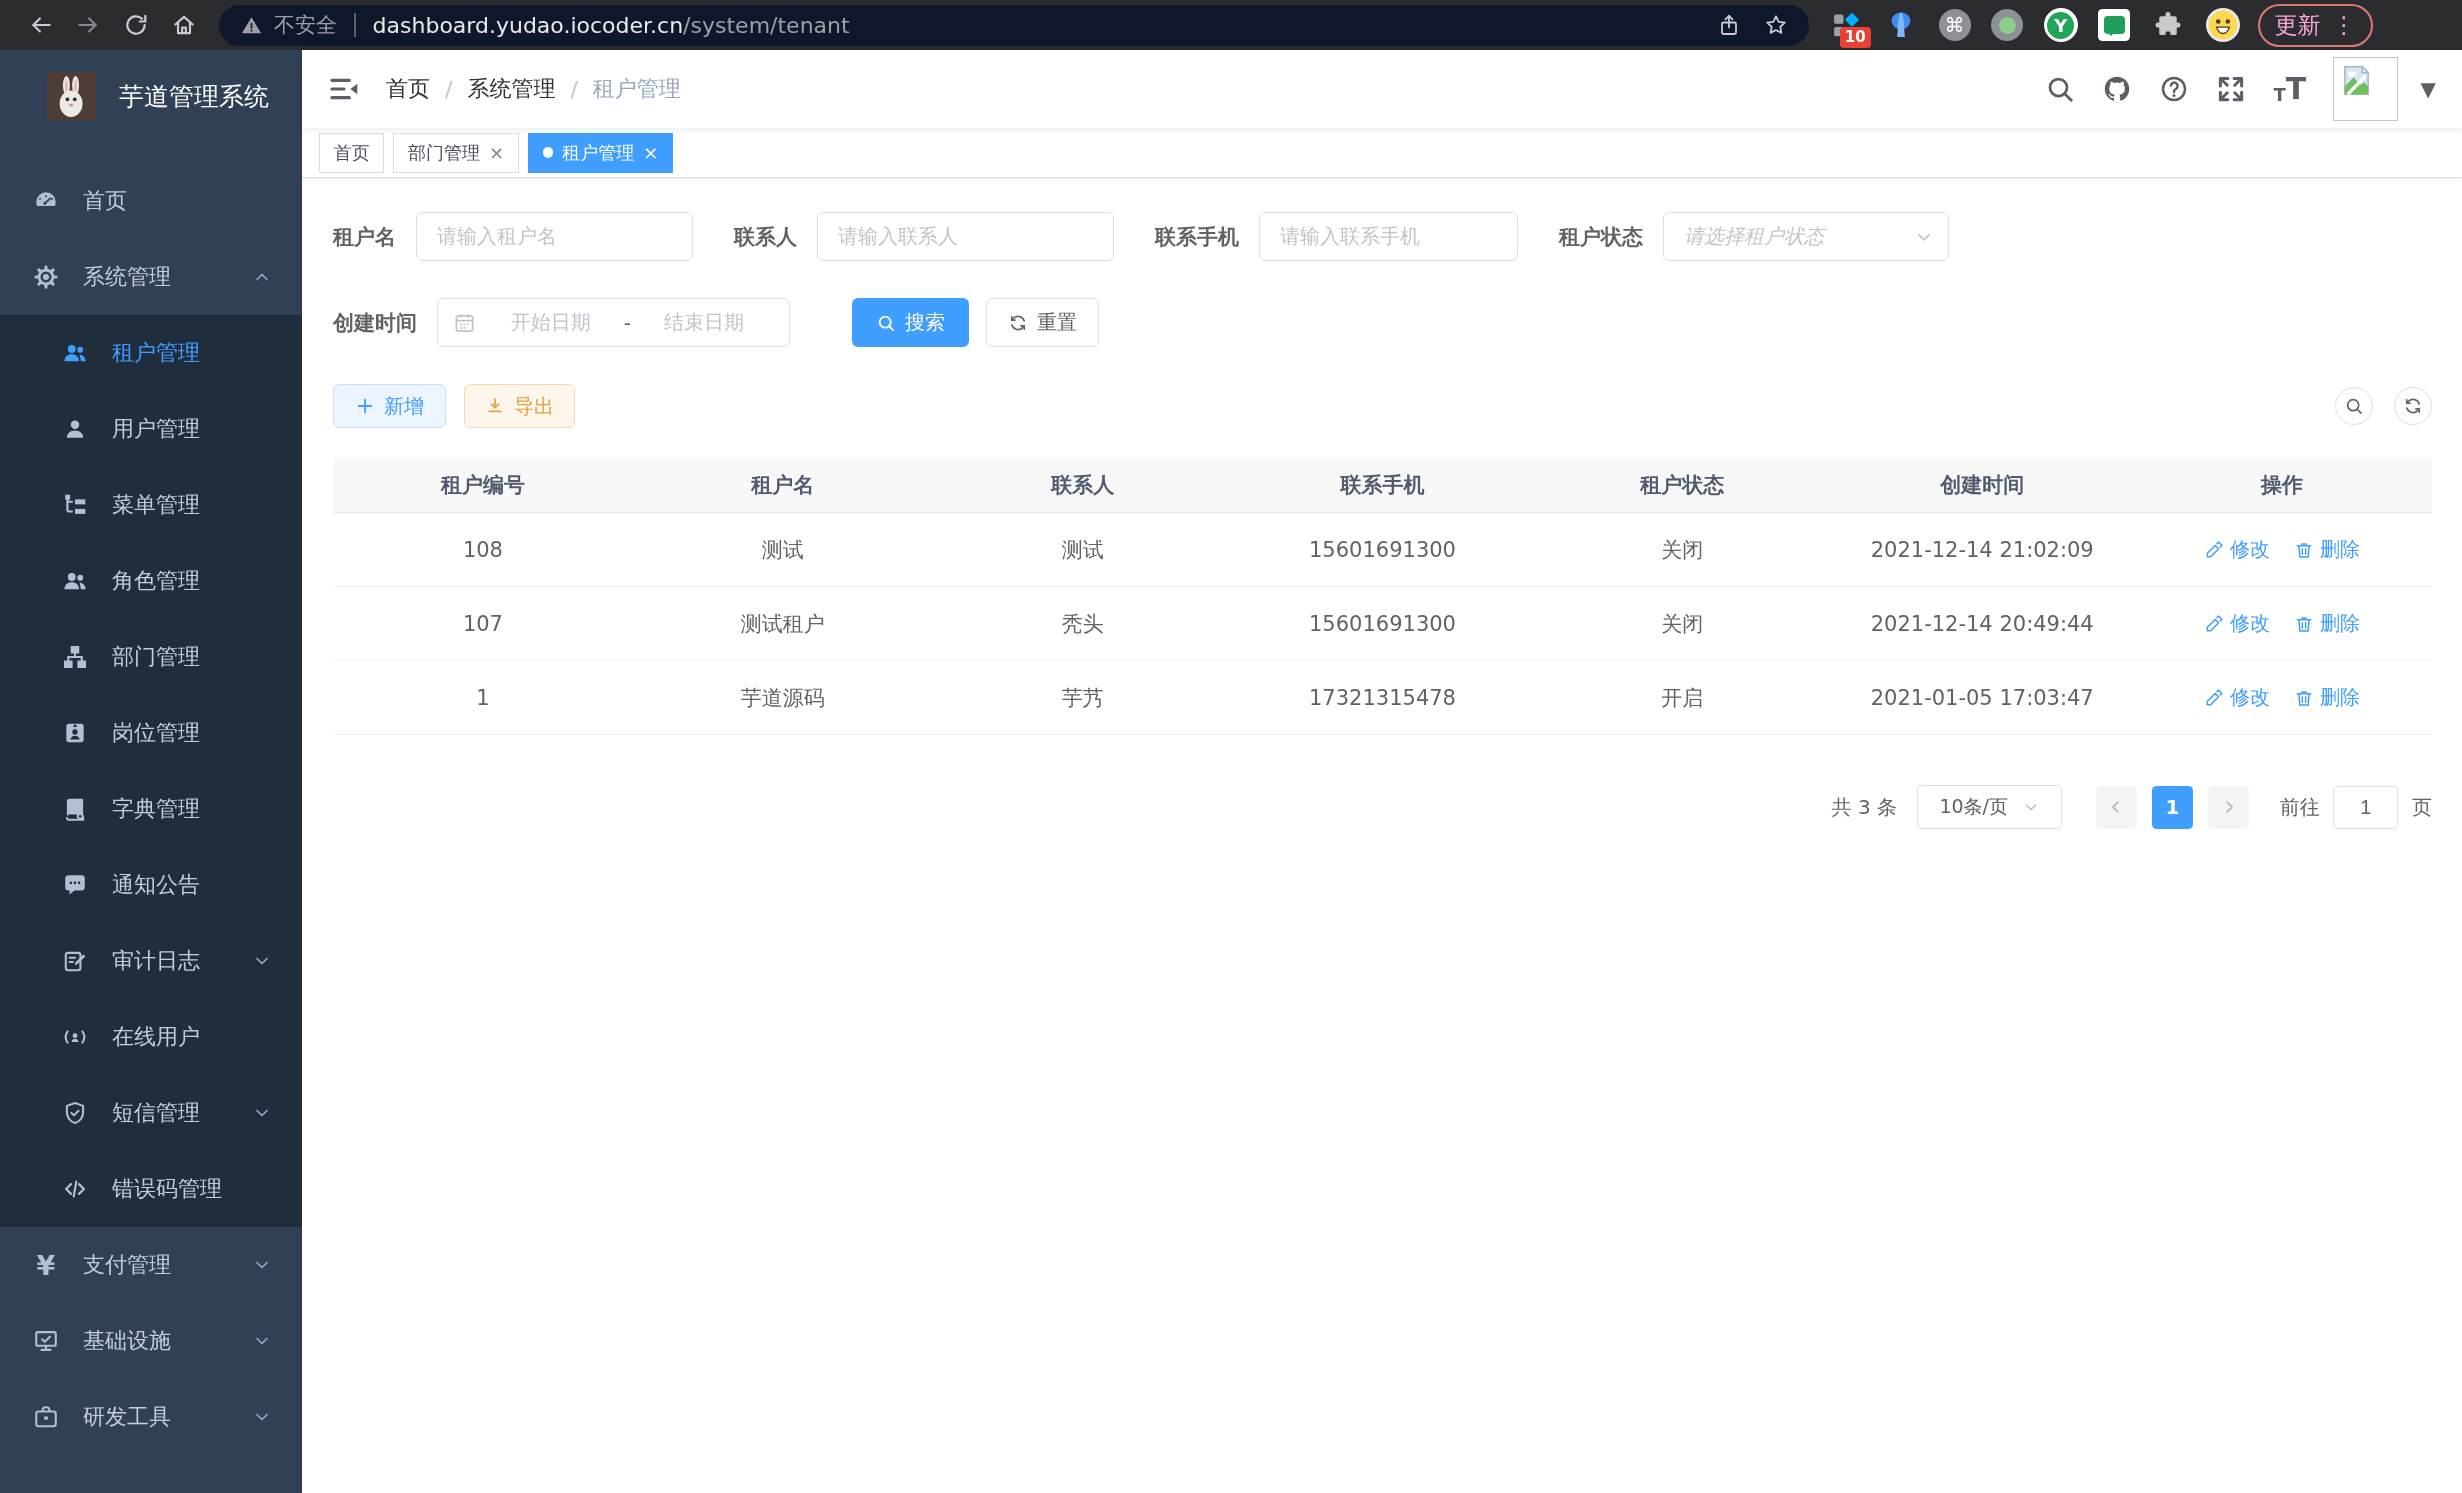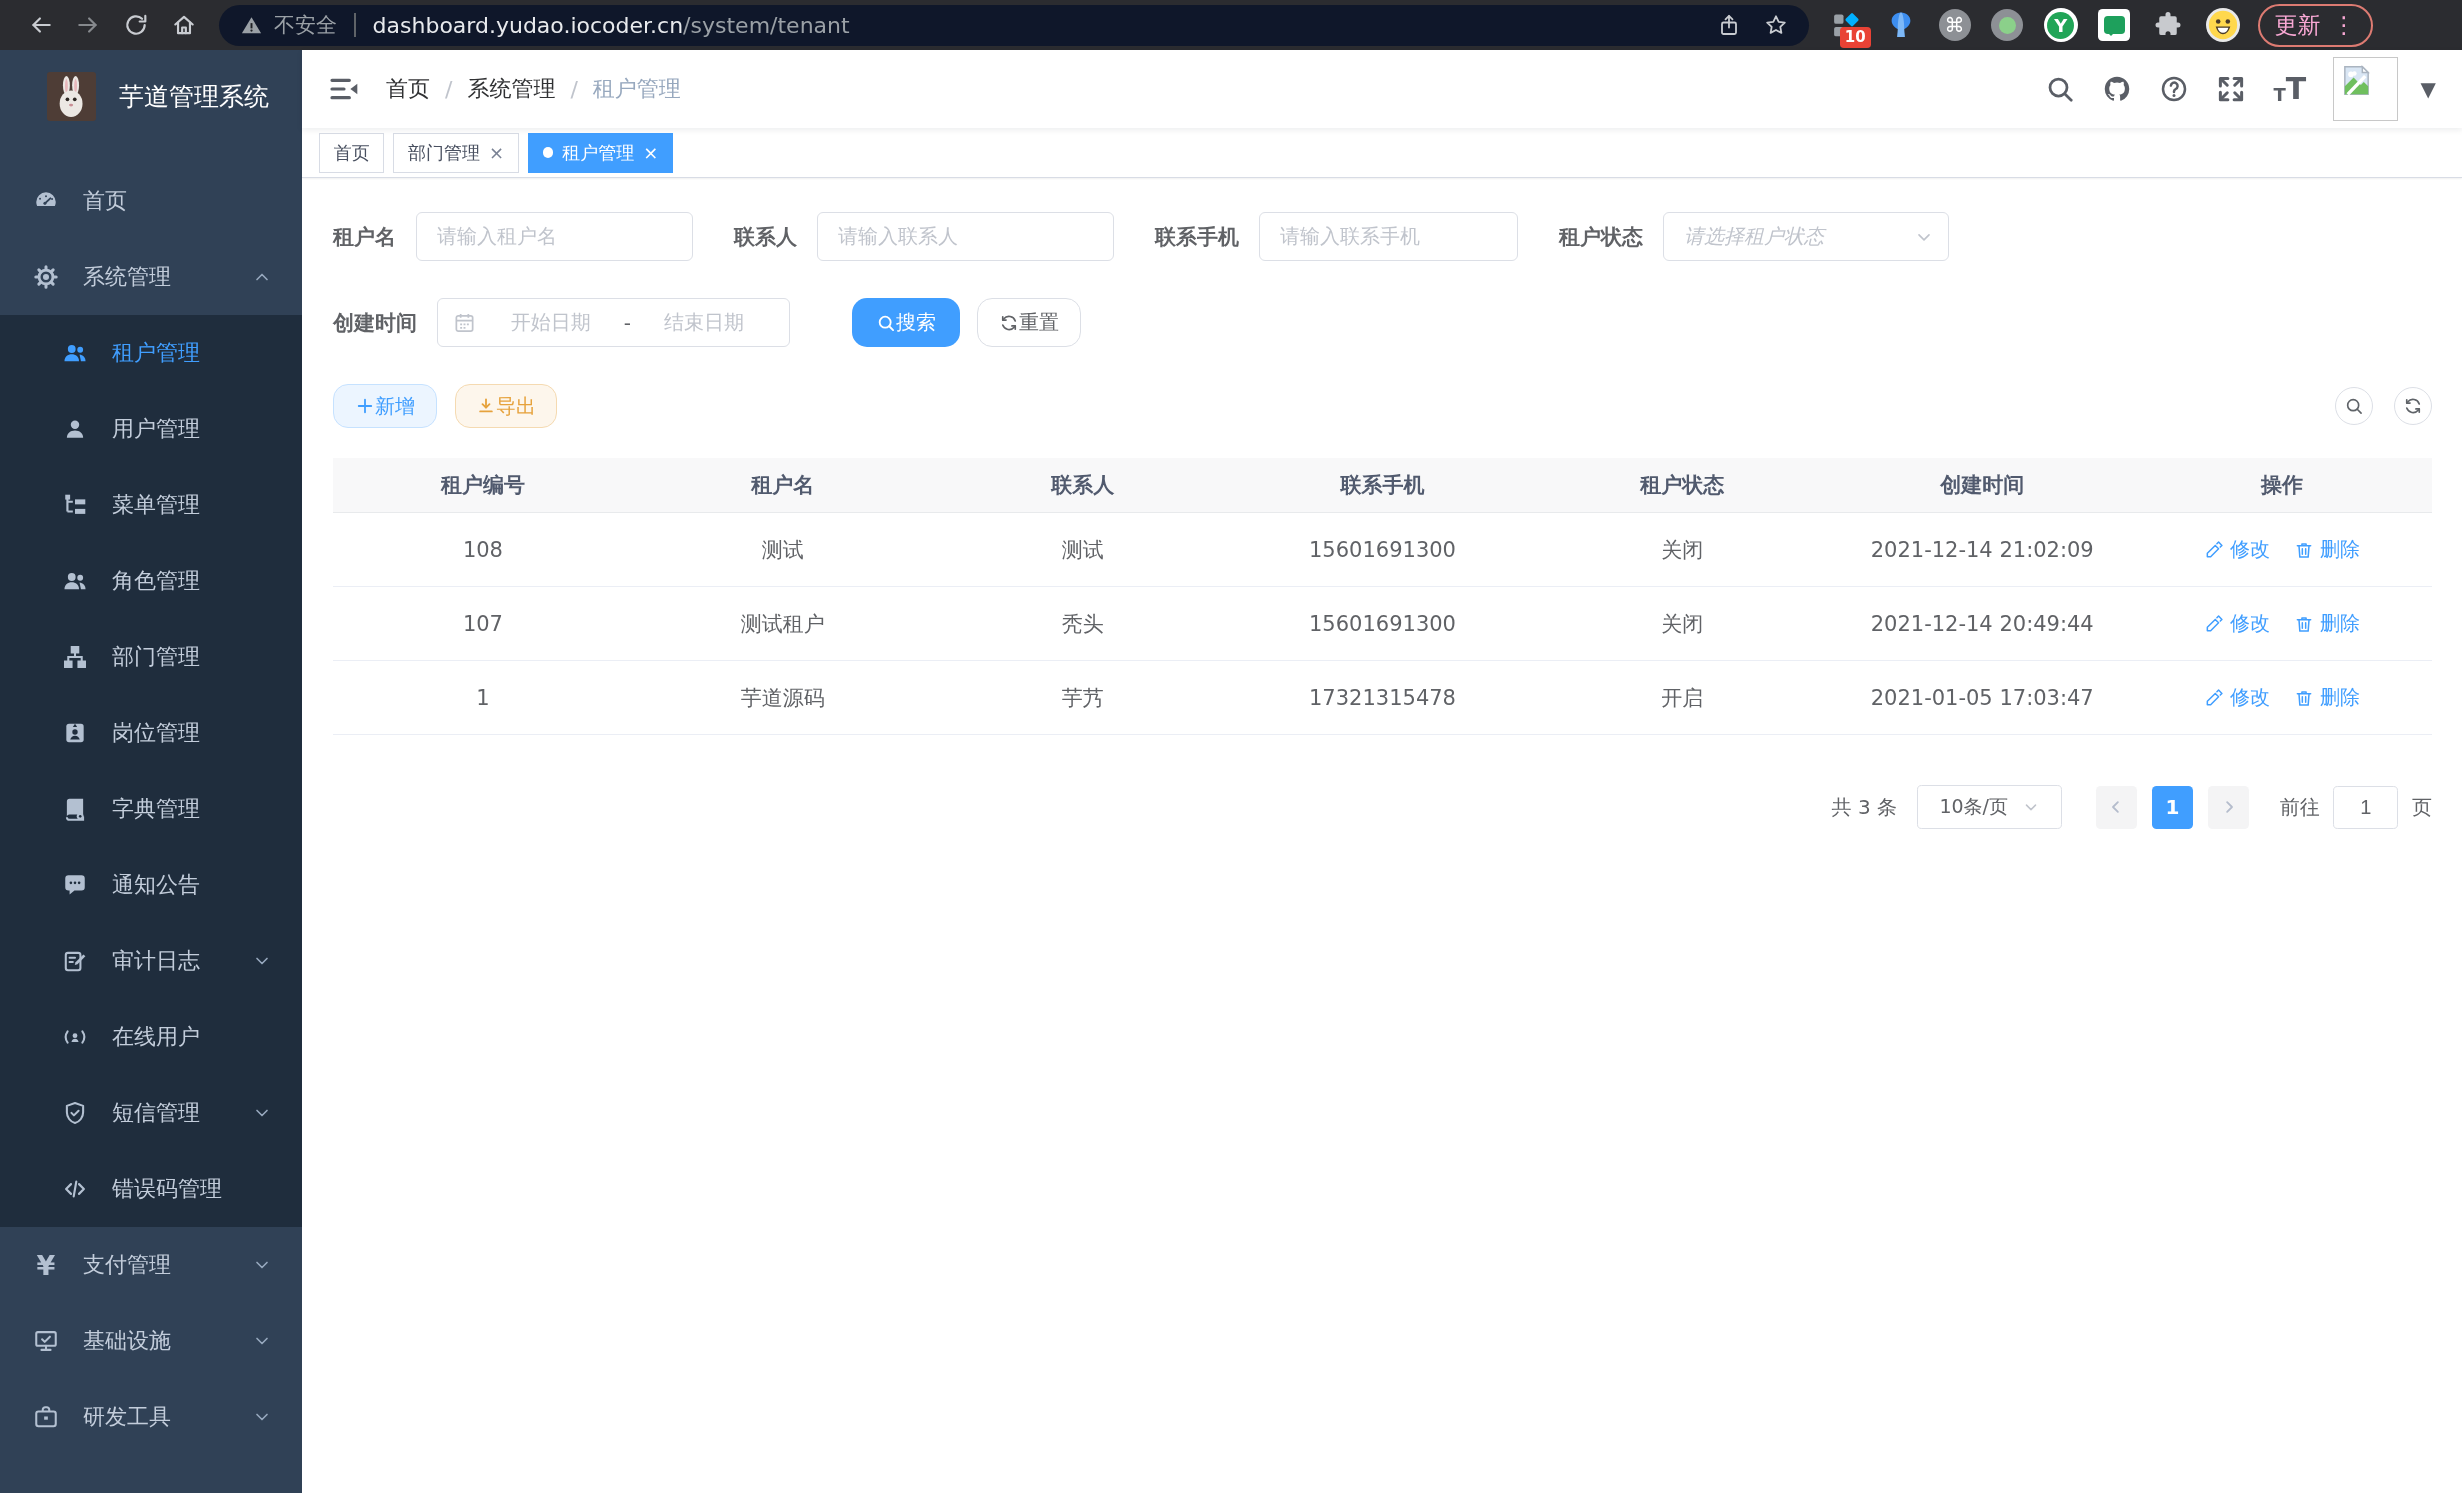--- a/index.html
+++ b/index.html
@@ -92,21 +92,21 @@
   .f-input::placeholder { color:#c0c4cc; }
   .sel-wrap { position:relative; display:flex; align-items:center; }
   .sel-wrap .f-input { padding-right:49px; }
   .sel-chev { position:absolute; right:15px; color:#c0c4cc; pointer-events:none; }
   .sel-chev svg { width:20px; height:20px; }
   .date-range { width:353px; height:49px; border:0.8px solid #dcdfe6; border-radius:6px; display:flex; align-items:center; padding:0 15px; font-size:20px; color:#c0c4cc; }
   .date-range .cal { color:#c0c4cc; margin-right:4.6px; }
   .date-range .cal svg { width:23px; height:23px; }
   .date-ph { flex:1; text-align:center; }
   .date-sep { color:#606266; padding:0 3px; }
-  .btn { display:inline-flex; align-items:center; justify-content:center; border-radius:15px; font-size:20px; cursor:pointer; border:0.8px solid transparent; white-space:nowrap; }
+  .btn { display:inline-flex; align-items:center; justify-content:center; gap:9px; border-radius:6px; font-size:20px; cursor:pointer; border:0.8px solid transparent; white-space:nowrap; }
   .btn svg { width:20px; height:20px; }
   .btn-search { height:49px; padding:0 23px; background:#409eff; color:#fff; margin-left:21px; }
   .btn-reset { height:49px; padding:0 21px; background:#fff; color:#606266; border-color:#dcdfe6; margin-left:17px; }
   .toolbar-row { display:flex; align-items:center; margin-bottom:30px; }
   .btn-add { height:44px; padding:0 21px; background:#ecf5ff; color:#409eff; border-color:#c6e2ff; }
   .btn-export { height:44px; padding:0 20px; background:#fdf6ec; color:#e6a23c; border-color:#f5dab1; margin-left:18px; }
   .right-tools { margin-left:auto; display:flex; gap:21px; }
   .tool-circle { width:38px; height:38px; border:0.8px solid #dcdfe6; border-radius:50%; display:flex; align-items:center; justify-content:center; color:#5f6368; background:#fff; cursor:pointer; }
   .tool-circle svg { width:20px; height:20px; }
 

